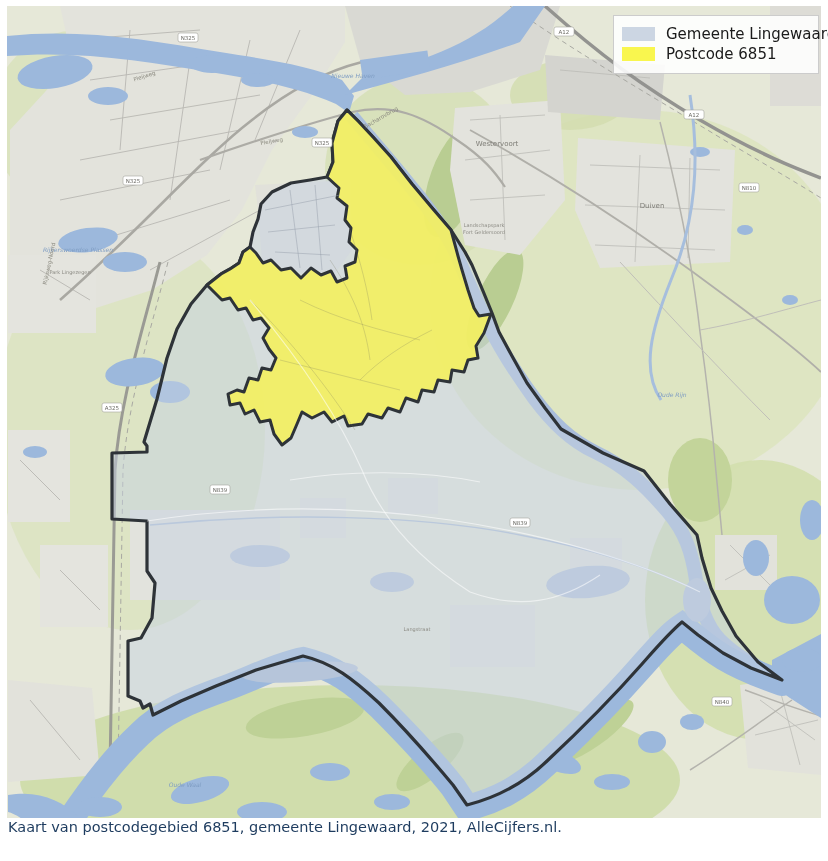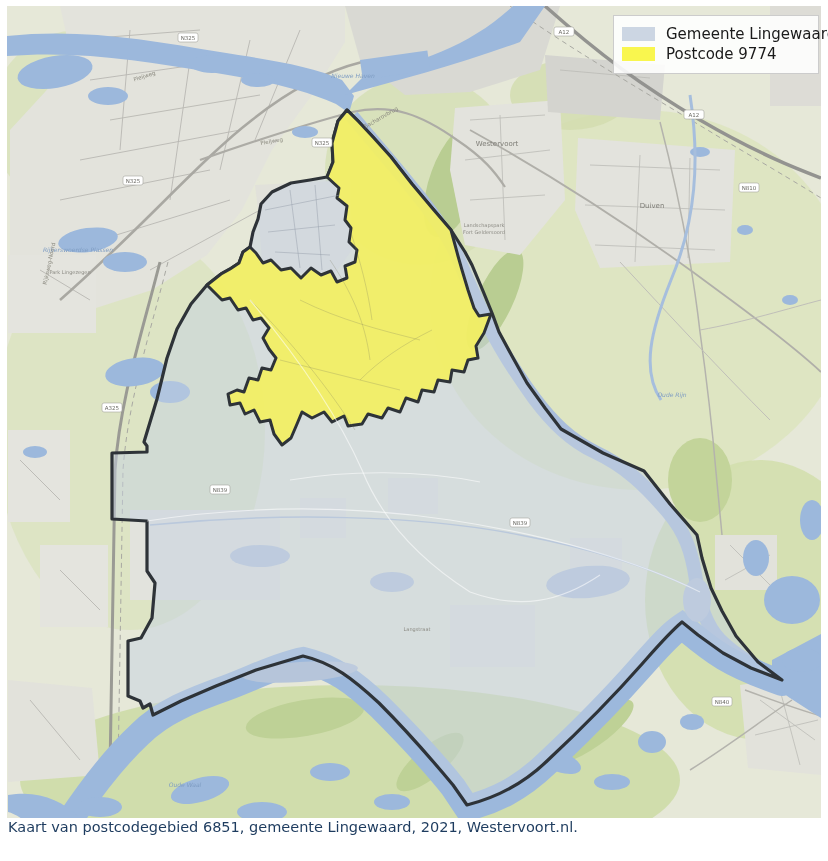--- a/index.html
+++ b/index.html
@@ -242,19 +242,19 @@
 </svg>
 </div>
 
 <div class="legend">
   <div class="legend-row">
     <span class="legend-swatch" style="background: rgb(204, 214, 227);"></span>
     <span class="legend-label">Gemeente Lingewaard</span>
   </div>
   <div class="legend-row">
     <span class="legend-swatch" style="background: rgb(249, 246, 78);"></span>
-    <span class="legend-label">Postcode 9774</span>
+    <span class="legend-label">Postcode 6851</span>
   </div>
 </div>
 
 <div class="caption">
-  <div>Kaart van postcodegebied 6851, gemeente Lingewaard, 2021, Westervoort.nl.</div>
+  <div>Kaart van postcodegebied 6851, gemeente Lingewaard, 2021, AlleCijfers.nl.</div>
 </div>
 
 </body></html>

